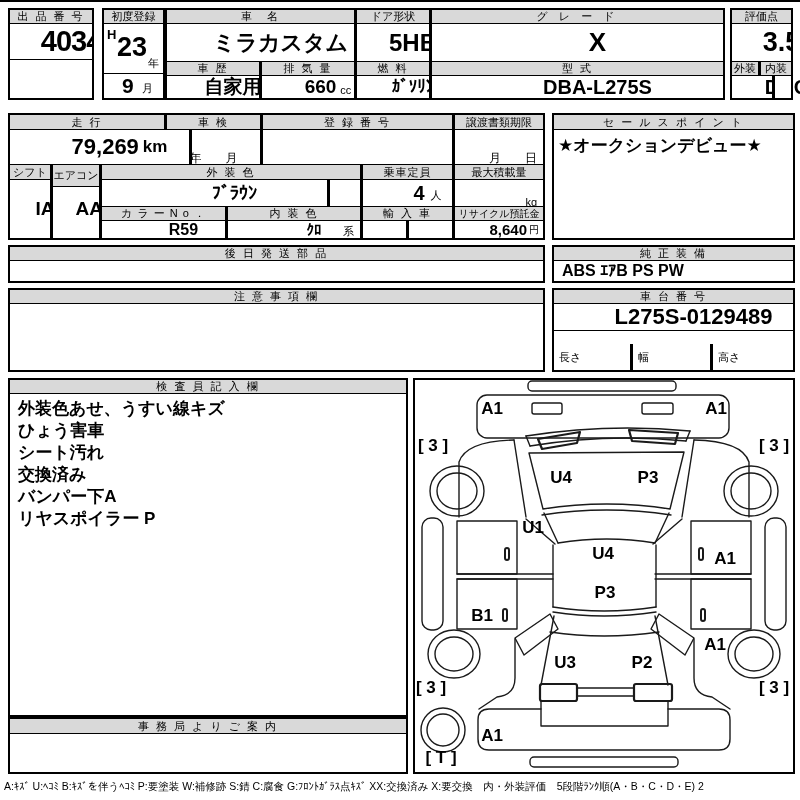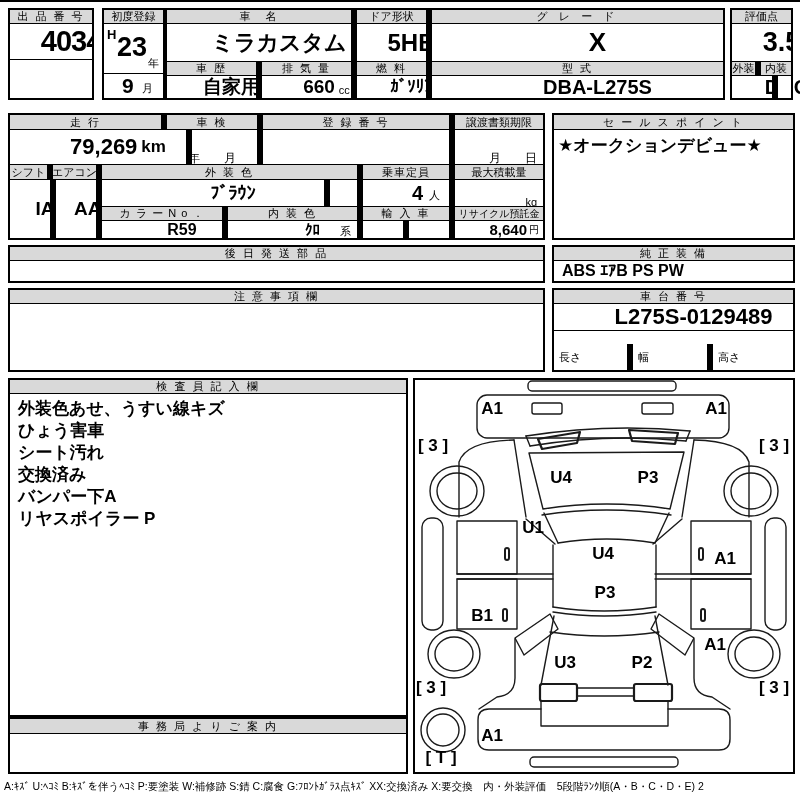--- a/index.html
+++ b/index.html
@@ -3,21 +3,21 @@
 <meta charset="utf-8">
 <style>
   html,body{margin:0;padding:0;background:#fff;}
   body{font-family:"Liberation Sans","DejaVu Sans",sans-serif;color:#000;}
   #sheet{position:relative;width:800px;height:800px;background:#fff;overflow:hidden;}
   .b{position:absolute;box-sizing:border-box;}
   .box{border:2px solid #000;background:#fff;}
   .gh{background:#d9d9d9;border-bottom:1px solid #000;font-size:11px;letter-spacing:2px;
       display:flex;align-items:center;justify-content:center;white-space:nowrap;overflow:hidden;}
   .v{display:flex;align-items:center;justify-content:center;font-weight:bold;white-space:nowrap;overflow:hidden;padding-left:40px;}
-  .br{border-right:6px solid #000000;}
+  .br{border-right:3px solid #000000;}
   .bb{border-bottom:1px solid #000;}
   .u{font-weight:bold;}
   .small{font-size:11px;font-weight:normal;}
   .note{font-weight:bold;font-size:17px;line-height:22px;white-space:nowrap;}
   .mark{position:absolute;transform:translate(-50%,-50%);font-weight:bold;font-size:17px;white-space:nowrap;}
   svg{display:block;}
 </style>
 </head>
 <body>
 
@@ -77,21 +77,21 @@
     <div class="b gh br" style="left:253px;top:0;width:192px;height:15px;">登 録 番 号</div>
     <div class="b gh" style="left:445px;top:0;width:88px;height:15px;letter-spacing:0;">譲渡書類期限</div>
     <div class="b v br bb" style="left:0;top:15px;width:182px;height:35px;font-size:22px;">
       <span>79,269</span>
       <span style="font-size:17px;margin-left:4px;">km</span>
     </div>
     <div class="b br bb" style="left:157px;top:15px;width:96px;height:35px;font-size:12px;text-align:center;line-height:56px;">年　　月</div>
     <div class="b br bb" style="left:253px;top:15px;width:192px;height:35px;"></div>
     <div class="b bb" style="left:445px;top:15px;width:88px;height:35px;font-size:12px;text-align:right;line-height:56px;padding-right:6px;">月　　日</div>
     <div class="b gh br" style="left:0;top:50px;width:43px;height:15px;letter-spacing:0;">シフト</div>
-    <div class="b gh br" style="left:43px;top:50px;width:49px;height:15px;letter-spacing:0;">エアコン</div>
+    <div class="b gh br" style="left:43px;top:50px;width:49px;height:22px;letter-spacing:0;">エアコン</div>
     <div class="b gh br" style="left:92px;top:50px;width:261px;height:15px;">外 装 色</div>
     <div class="b gh br" style="left:353px;top:50px;width:92px;height:15px;letter-spacing:1px;">乗車定員</div>
     <div class="b gh" style="left:445px;top:50px;width:88px;height:15px;letter-spacing:0;">最大積載量</div>
     <div class="b v br" style="left:0;top:65px;width:43px;height:58px;font-size:19px;">IAT</div>
     <div class="b v br" style="left:43px;top:65px;width:49px;height:58px;font-size:19px;">AAC</div>
     <div class="b v br bb" style="left:92px;top:65px;width:228px;height:27px;font-size:18px;">ﾌﾞﾗｳﾝ</div>
     <div class="b br bb" style="left:320px;top:65px;width:33px;height:27px;"></div>
     <div class="b v br bb" style="left:353px;top:65px;width:92px;height:27px;font-size:20px;">
       <span>4</span>
       <span class="small" style="margin-left:6px;align-self:flex-end;padding-bottom:3px;">人</span>

